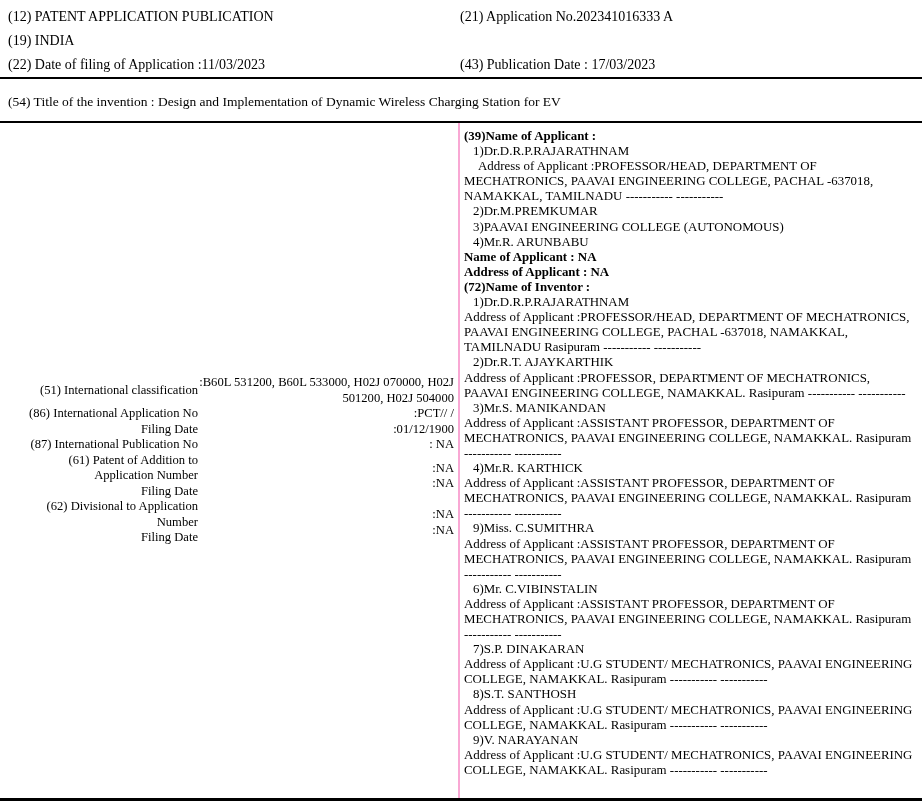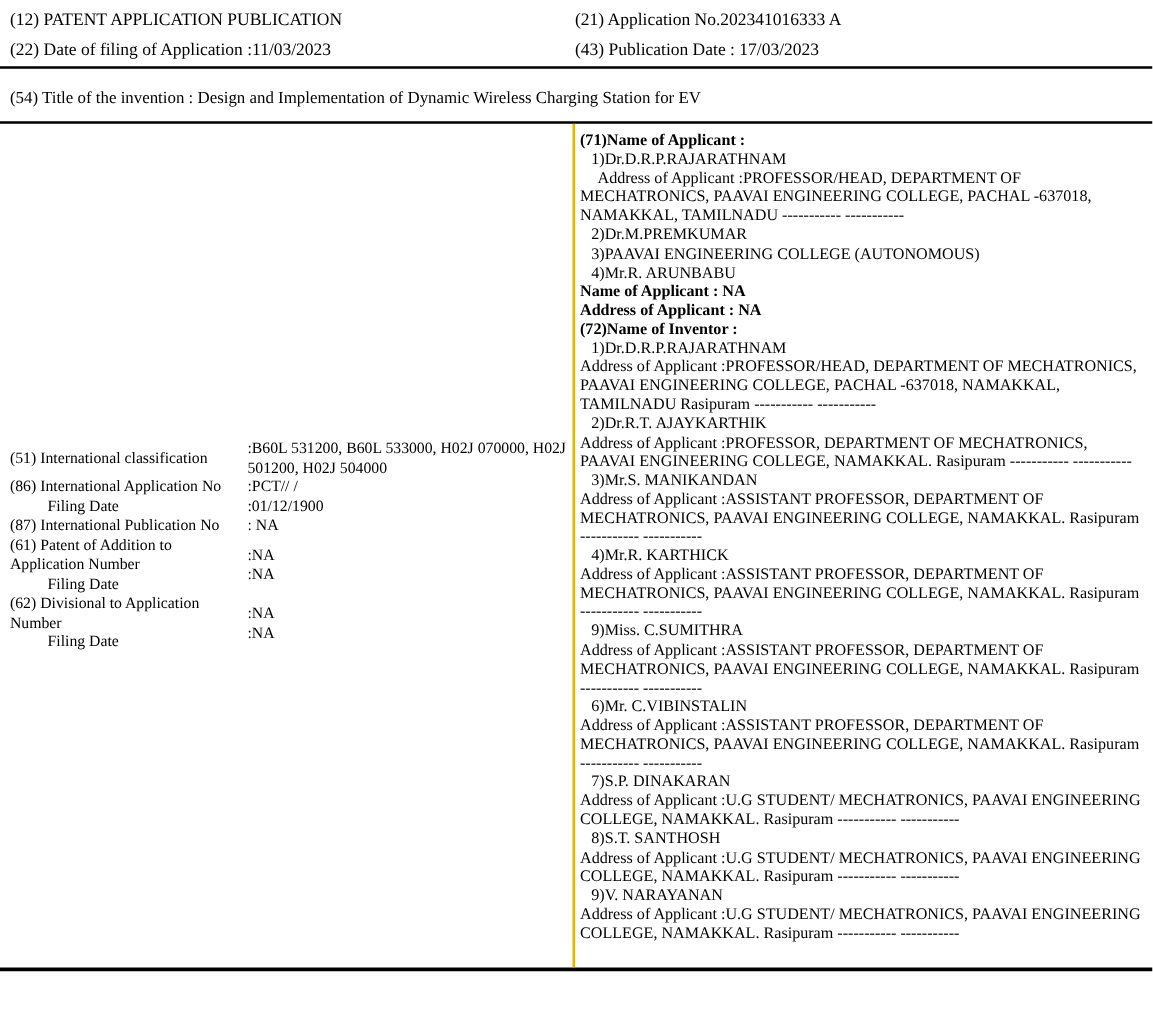--- a/index.html
+++ b/index.html
@@ -25,27 +25,28 @@
   .rule-3 { height: 3px; }
 
   
   .title-band { padding: 15px 8px 11px 8px; font-size: 13.5px; }
 
   
   .bib-table { display: flex; height: 675px; overflow: hidden; }
 
   .left-col {
     flex: 0 0 450px;
-    border-right: 2px solid #eab308;
+    border-right: 2px solid #f9a8d4;
     display: flex;
     flex-direction: column;
     justify-content: center;
     padding-left: 8px;
     font-size: 12.6px;
     line-height: 15.5px;
+    text-align: right;
   }
   .lrow { display: flex; align-items: center; }
   .lcell-label { flex: 0 0 190px; }
   .lsub { display: block; padding-left: 30px; }
   .lcell-value { flex: 1; padding-right: 4px; }
 
   .right-col {
     flex: 1;
     padding: 6px 6px 2px 4px;
     font-size: 12.9px;
@@ -61,20 +62,21 @@
 <body>
 
 <div class="page">
 
   <header class="doc-header">
     <div class="hrow">
       <div class="hleft">(12) PATENT APPLICATION PUBLICATION</div>
       <div class="hright">(21) Application No.202341016333 A</div>
     </div>
     <div class="hrow">
+      <div class="hleft">(19) INDIA</div>
       <div class="hright"></div>
     </div>
     <div class="hrow">
       <div class="hleft">(22) Date of filing of Application :11/03/2023</div>
       <div class="hright">(43) Publication Date : 17/03/2023</div>
     </div>
   </header>
 
   <div class="rule rule-2"></div>
 
@@ -141,21 +143,21 @@
             <span class="lmain">(62) Divisional to Application Number</span><span class="lsub">Filing Date</span>
           </div>
           <div class="lcell-value">
             <div>:NA</div>
             <div>:NA</div>
           </div>
         </div>
       </div>
 
     <div class="right-col">
-      <div class="section-heading">(71)Name of Applicant :</div>
+      <div class="section-heading">(39)Name of Applicant :</div>
 
       <div>
 
           <div>
             <div class="party-name">1)Dr.D.R.P.RAJARATHNAM</div>
             <div class="applicant-address">Address of Applicant :PROFESSOR/HEAD, DEPARTMENT OF MECHATRONICS, PAAVAI ENGINEERING COLLEGE, PACHAL -637018, NAMAKKAL, TAMILNADU ----------- -----------</div>
           </div>
 
           <div>
             <div class="party-name">2)Dr.M.PREMKUMAR</div>

